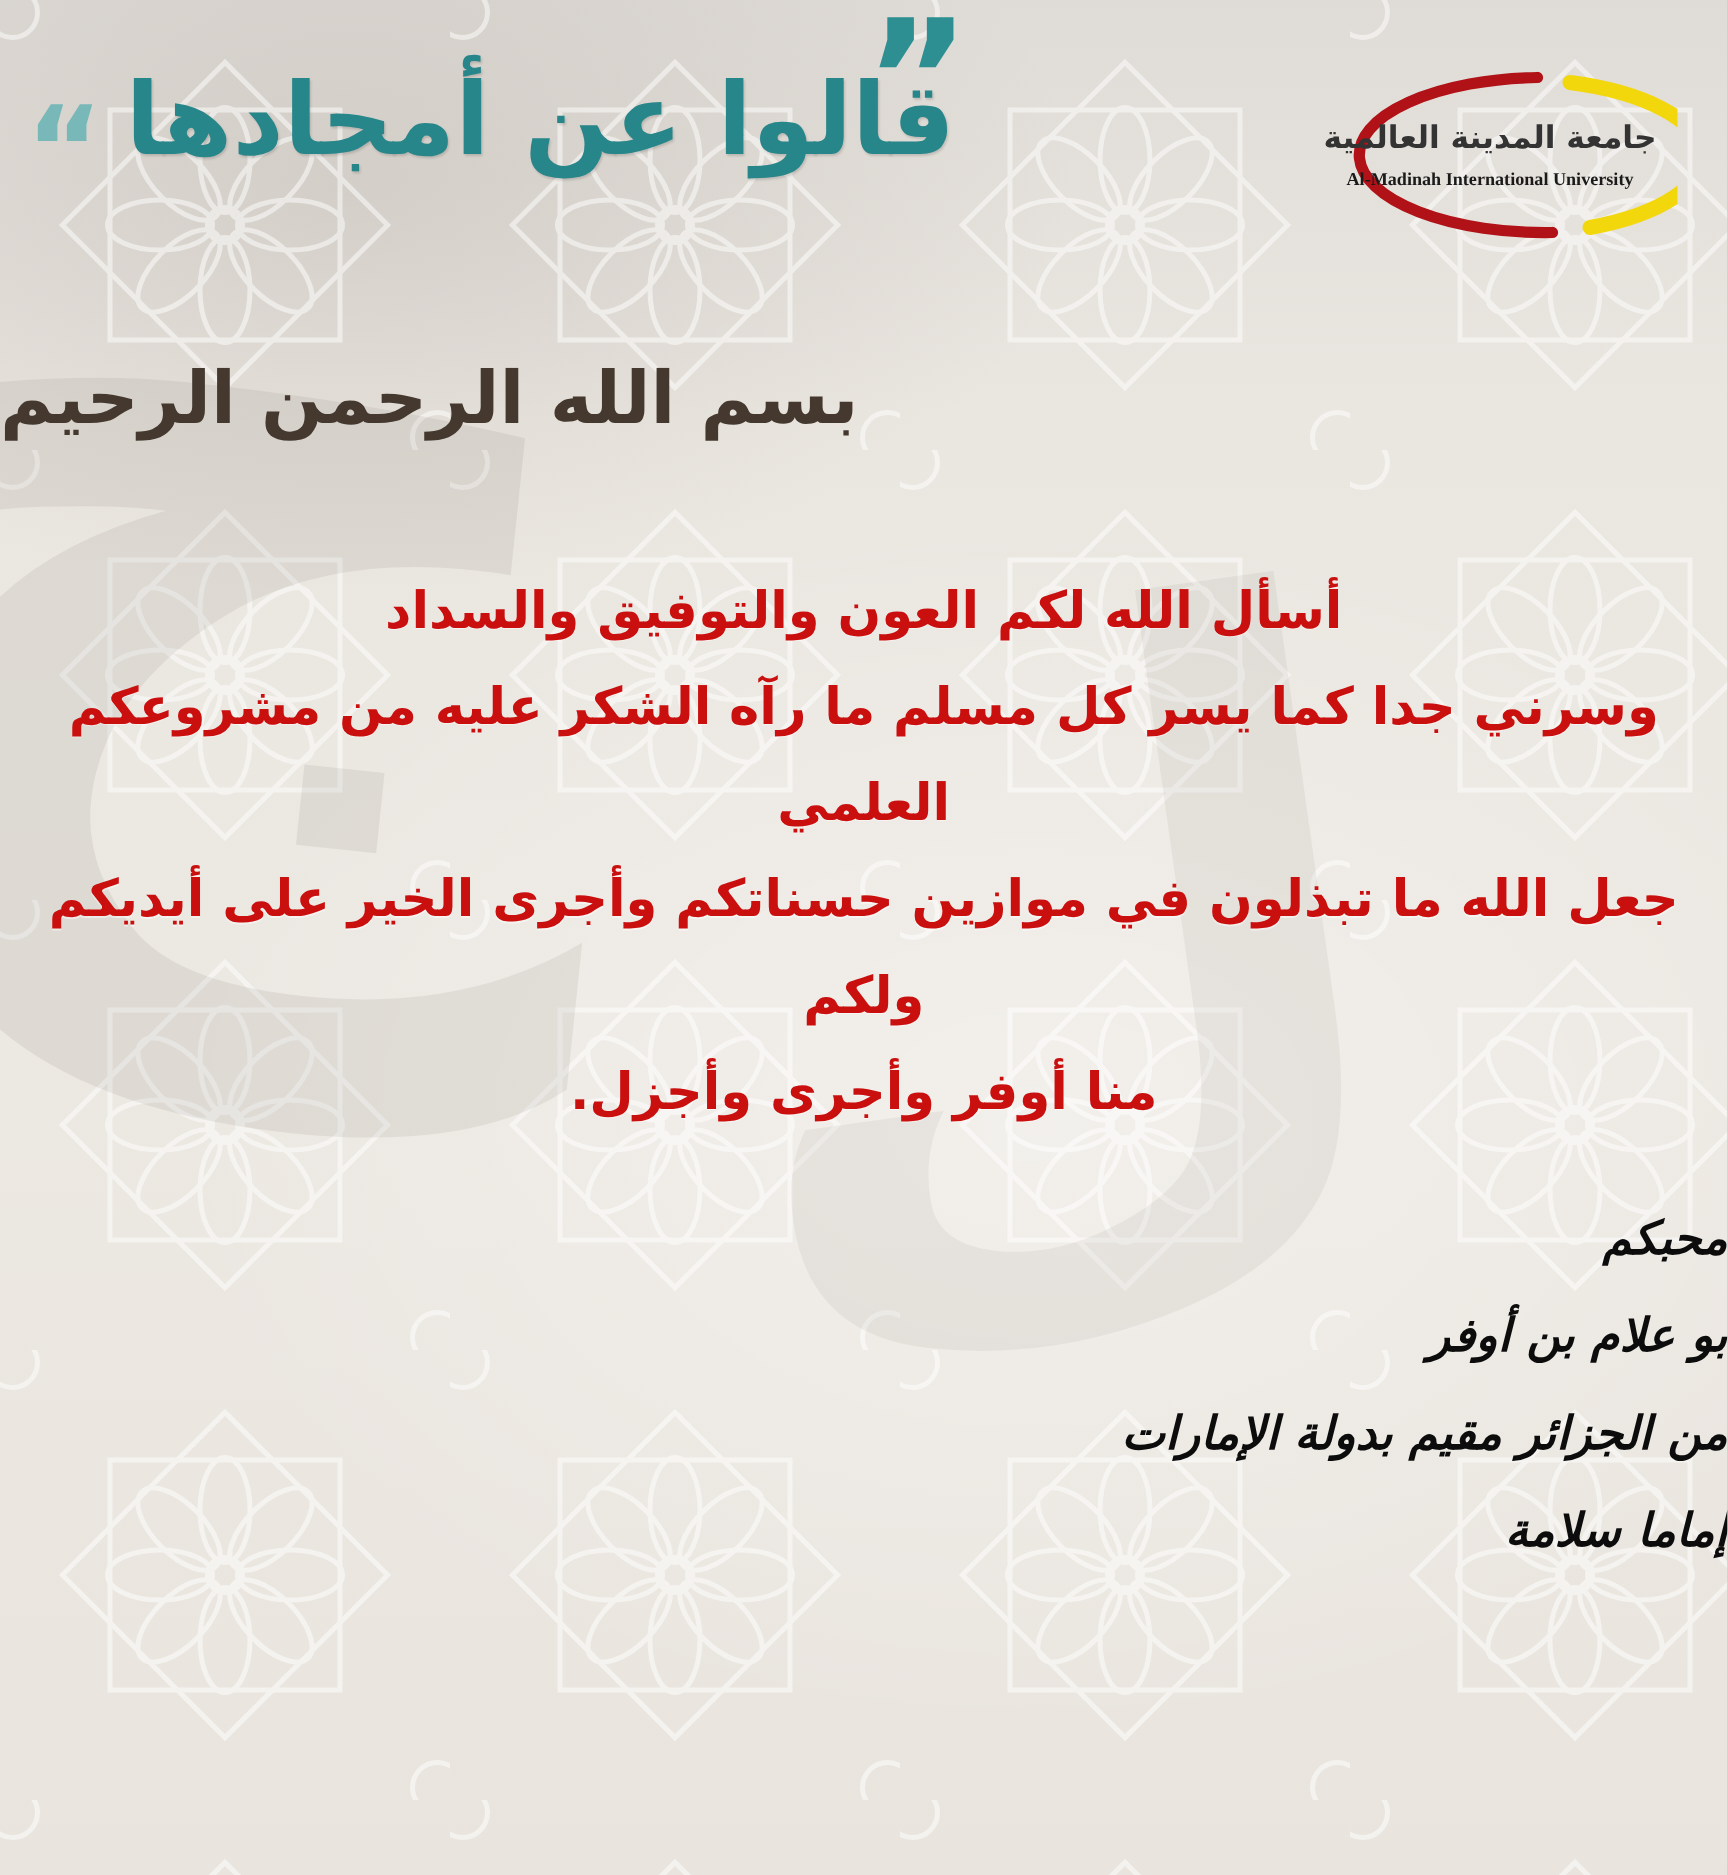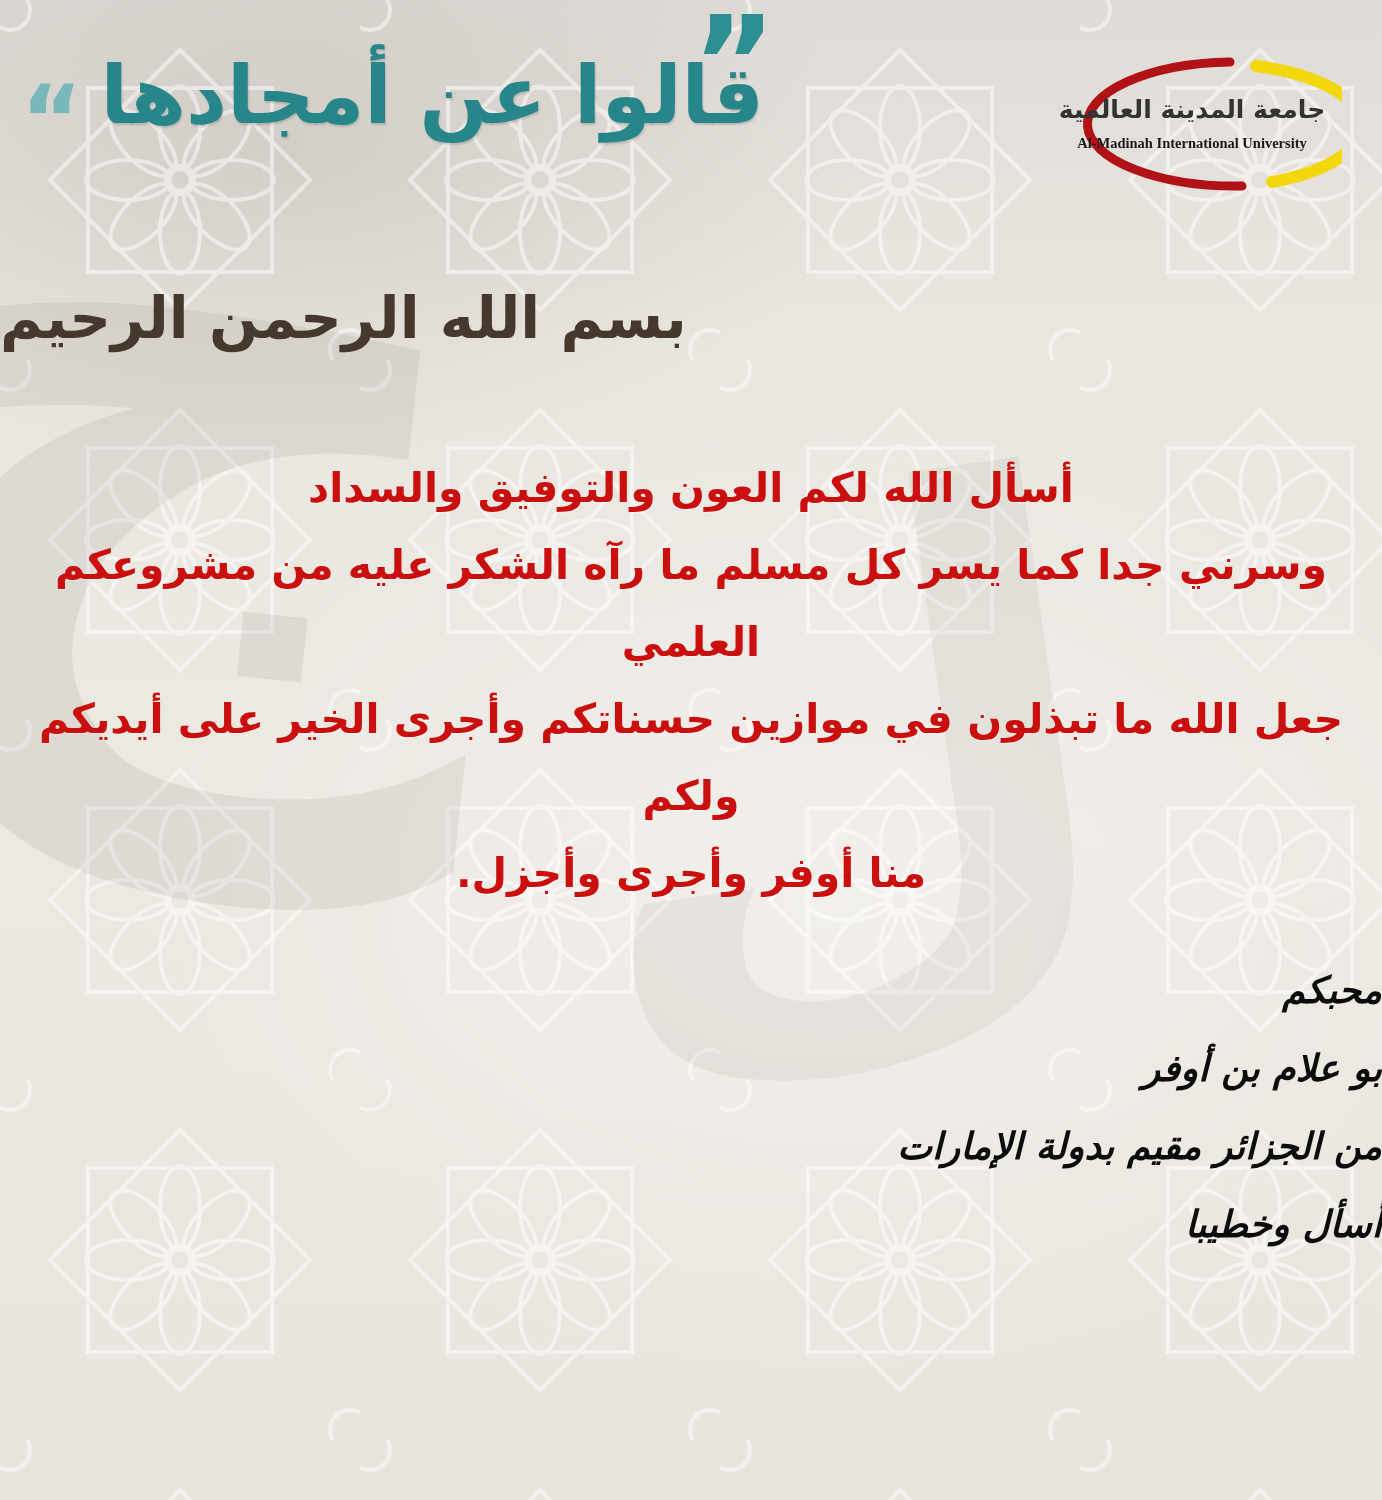--- a/index.html
+++ b/index.html
@@ -128,17 +128,17 @@
       <div>أسأل الله لكم العون والتوفيق والسداد</div>
       <div>وسرني جدا كما يسر كل مسلم ما رآه الشكر عليه من مشروعكم العلمي</div>
       <div>جعل الله ما تبذلون في موازين حسناتكم وأجرى الخير على أيديكم ولكم</div>
       <div>منا أوفر وأجرى وأجزل.</div>
     </div>
 
     <div class="signature">
       <div>محبكم</div>
       <div>بو علام بن أوفر</div>
       <div>من الجزائر مقيم بدولة الإمارات</div>
-      <div>أسأل وخطيبا</div>
+      <div>إماما سلامة</div>
     </div>
 
   </div>
 </div>
 
 </body></html>

